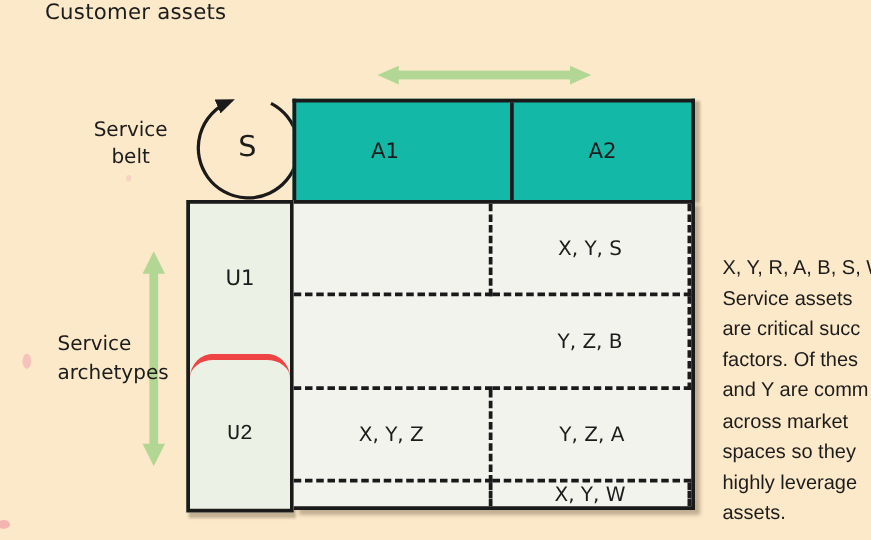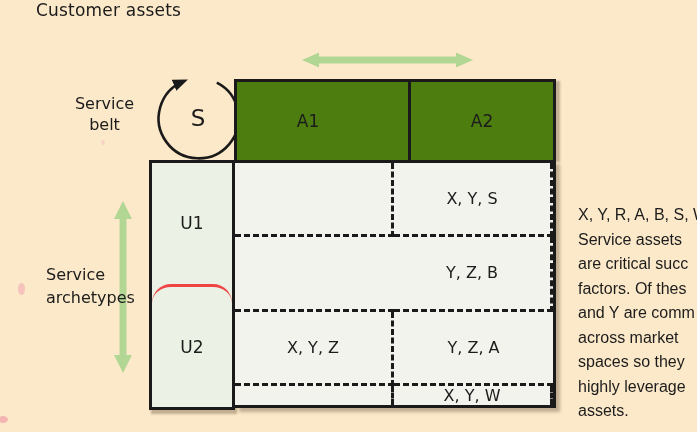--- a/index.html
+++ b/index.html
@@ -43,21 +43,21 @@
     display: flex; align-items: center; justify-content: center;
     font-size: 23px;
   }
 
   
   .header-row {
     left: 234px; top: 79px; width: 322px; height: 81px;
     display: flex;
     border: 3px solid #1a1a1a; border-bottom: none;
     box-sizing: border-box;
-    background: #4d7c0f;
+    background: #14b8a6;
     box-shadow: 4px 2px 2px rgba(120,104,80,0.45);
   }
   .hcell {
     flex: 1;
     display: flex; align-items: center; justify-content: center;
     font-size: 17px;
   }
   .hcell + .hcell { border-left: 3px solid #1a1a1a; margin-left: 29px; }
 
   .row-header-col {
@@ -67,21 +67,21 @@
     box-sizing: border-box;
     background: #ebf1e4;
     box-shadow: 2px 4px 2px rgba(120,104,80,0.45);
   }
   .rcell {
     flex: 1;
     display: flex; align-items: center; justify-content: center;
     font-size: 17px;
     border-radius: 19px;
   }
-  .rcell + .rcell { border-top: 3px solid #ef4444; }
+  .rcell + .rcell { border-top: 5px solid #ef4444; font-family: Liberation Mono, monospace; }
 
   .body-grid {
     left: 235px; top: 160px; width: 321px; height: 248px;
     display: grid;
     grid-template-columns: repeat(2, 1fr);
     grid-template-rows: repeat(3, 1fr);
     border: 3px solid #1a1a1a; border-left: none;
     box-sizing: border-box;
     background: #f3f3ee;
     box-shadow: 4px 4px 3px rgba(120,104,80,0.45);

